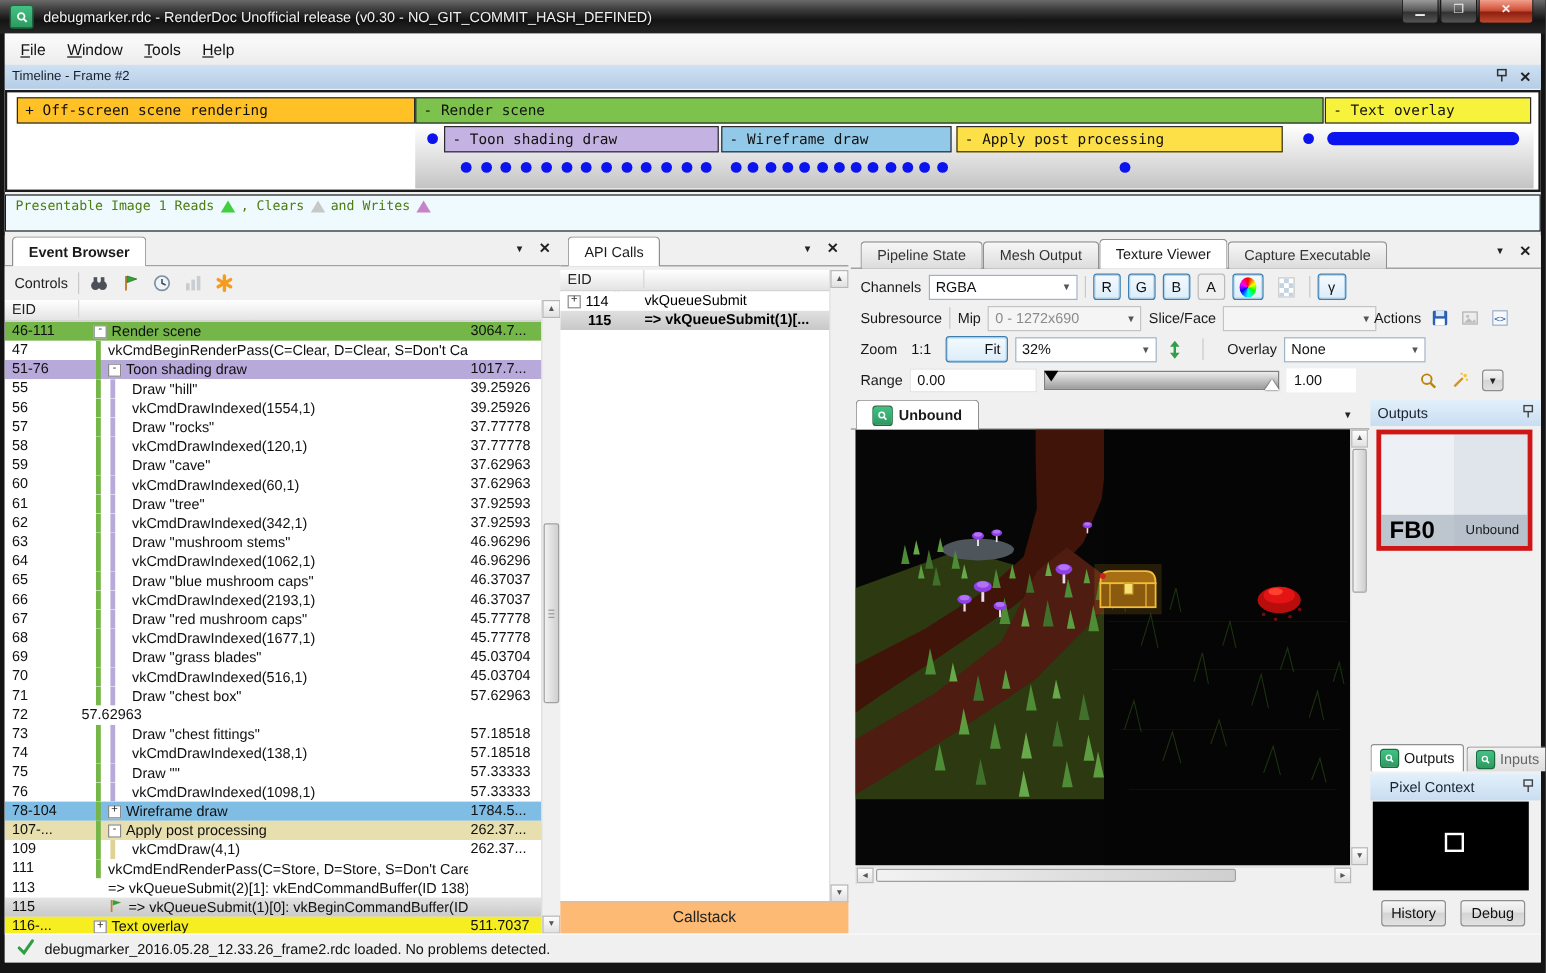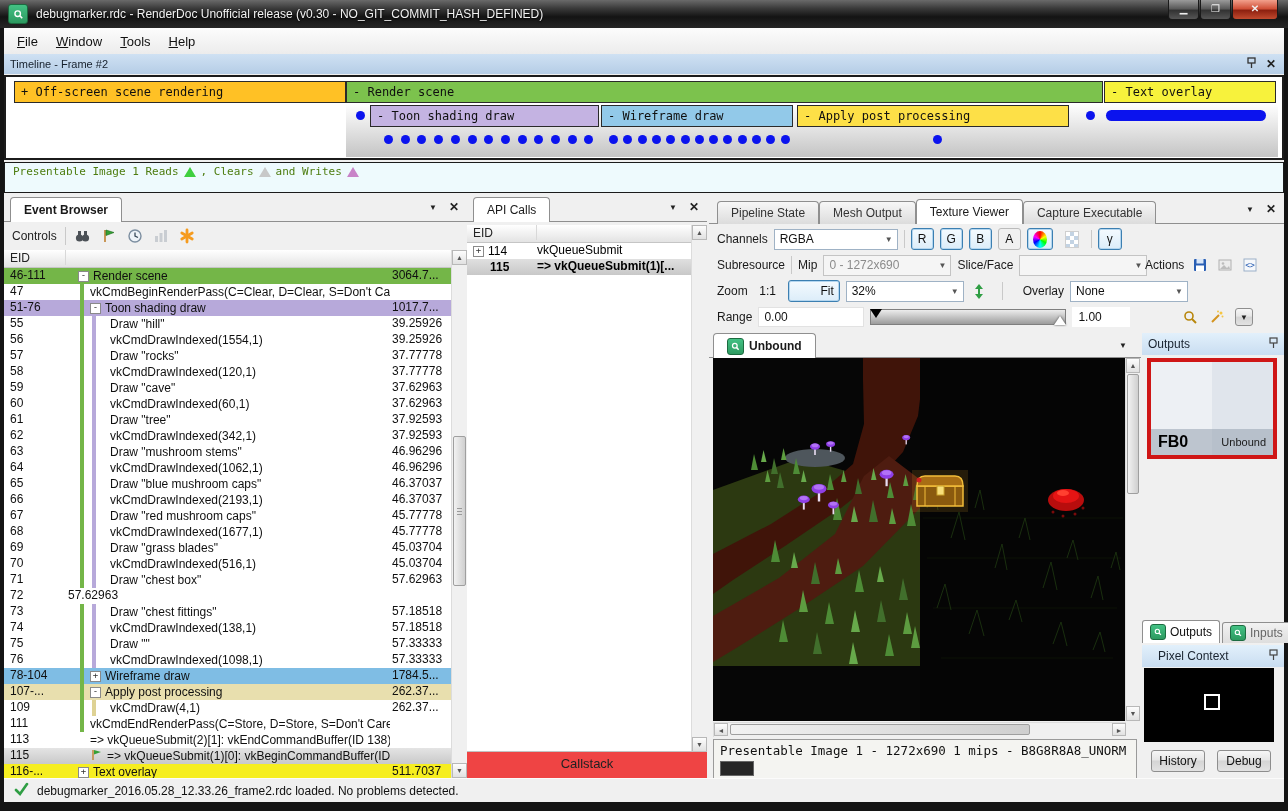--- a/index.html
+++ b/index.html
@@ -93,21 +93,21 @@
   .sb-grip{position:absolute;left:3px;right:3px;top:50%;height:1px;background:#9a9a9a;box-shadow:0 -3px 0 #9a9a9a,0 3px 0 #9a9a9a;}
   
   #api{left:467px;top:196px;width:240px;height:582px;}
   #api .grid-head{top:29px;width:224px;}
   #api-rows{position:absolute;left:0;top:47px;width:224px;background:#fff;}
   #api-white{position:absolute;left:0;top:47px;width:224px;bottom:26px;background:#fff;border-bottom:1px solid #c9c9c9;}
   .arow{display:flex;height:16px;font-size:12px;line-height:15px;position:relative;z-index:2;background:#fff;}
   .arow.sel{background:linear-gradient(#e0e0e0,#c8c8c8);font-weight:bold;}
   .a-eid{width:70px;flex:none;padding-left:6px;box-sizing:border-box;display:flex;align-items:center;gap:4px;}
   .a-call{flex:1;white-space:nowrap;overflow:hidden;}
-  .callstack-bar{position:absolute;left:0;bottom:0;width:100%;height:26px;background:#ef4444;
+  .callstack-bar{position:absolute;left:0;bottom:0;width:100%;height:26px;background:#fdba74;
     border-top:1px solid #c2c2c2;text-align:center;font-size:13px;color:#222;line-height:24px;}
   
   #tv{left:709px;top:196px;width:575px;height:582px;}
   #tv-tabs{position:absolute;left:0;top:0;right:0;height:28px;display:flex;align-items:flex-end;padding-left:8px;}
   .tv-row{position:absolute;left:0;width:100%;height:26px;display:flex;align-items:center;gap:6px;
     padding-left:8px;box-sizing:border-box;font-size:12px;color:#1a1a1a;}
   .combo{height:21px;background:#fff;border:1px solid #9fb2c5;display:flex;align-items:center;
     padding-left:5px;box-sizing:border-box;font-size:12px;color:#111;position:relative;}
   .combo .carr{position:absolute;right:4px;font-size:8px;color:#555;}
   .combo.dis{background:#f5f5f5;color:#8b8b8b;border-color:#c4c4c4;}
@@ -137,21 +137,21 @@
     border:1px solid #9a9a9a;box-sizing:border-box;font-family:"DejaVu Sans Mono",monospace;font-size:12.5px;color:#111;}
   .tex-status .swatch{position:absolute;left:6px;top:21px;width:32px;height:13px;background:#262626;border:1px solid #666;}
   
   .side-head{position:absolute;left:433px;width:142px;height:22px;background:linear-gradient(#e2f0fb,#c9ddf1);
     display:flex;align-items:center;padding-left:6px;box-sizing:border-box;font-size:12px;color:#1a2430;}
   .side-head .pin{position:absolute;right:6px;}
   #fb-thumb{position:absolute;left:438px;top:162px;width:122px;height:93px;border:4px solid #cf1616;
     background:linear-gradient(90deg,#edf0f4 50%,#e0e5ec 50%);box-sizing:content-box;}
   #fb-strip{position:absolute;left:0;bottom:0;width:100%;height:26px;background:rgba(150,162,176,.55);
     display:flex;align-items:center;justify-content:space-between;padding:0 7px;box-sizing:border-box;}
-  #fb-strip .fbname{font-weight:bold;font-size:16px;color:#000;}
+  #fb-strip .fbname{font-weight:bold;font-size:20px;color:#000;}
   #fb-strip .fbstat{font-size:11px;color:#1a1a1a;}
   .mini-tabs{position:absolute;left:433px;top:424px;width:142px;height:23px;display:flex;align-items:flex-end;gap:2px;}
   .mtab{display:inline-flex;align-items:center;gap:4px;height:22px;padding:0 7px;font-size:12px;
     background:#fff;border:1px solid #8f8f8f;border-bottom:none;border-radius:3px 3px 0 0;color:#111;}
   .mtab.inactive{background:linear-gradient(#f2f2f2,#dedede);height:20px;color:#666;}
   #pc-box{position:absolute;left:435px;top:472px;width:130px;height:74px;background:#000;}
   #pc-sq{position:absolute;left:60px;top:26px;width:12px;height:12px;border:2px solid #fff;}
   .pbtn{position:absolute;top:554px;width:54px;height:22px;}
   
   .statusbar{left:4px;top:778px;width:1280px;height:24px;background:#f0f0f0;display:flex;align-items:center;
@@ -1002,24 +1002,20 @@
     <div class="sb" id="tex-vsb">
       <div class="sb-btn" style="top:0;">▲</div>
       <div class="sb-thumb" style="top:16px;height:120px;"></div>
       <div class="sb-btn" style="bottom:0;">▼</div>
     </div>
     <div class="sb" id="tex-hsb">
       <div class="sb-btn" style="left:0;top:0;width:14px;height:13px;">◄</div>
       <div class="sb-thumb" style="left:16px;top:1px;right:auto;width:300px;height:11px;"></div>
       <div class="sb-btn" style="left:auto;right:0;top:0;width:14px;height:13px;">►</div>
     </div>
-    <div class="tex-status">
-      <div style="padding:3px 0 0 6px;">Presentable Image 1 - 1272x690 1 mips - B8G8R8A8_UNORM</div>
-      <div class="swatch"></div>
-    </div>
 
     <div class="side-head" style="top:137px;">
       <span>Outputs</span>
       <span class="pin"><svg width="9" height="12">
             <rect x="1" y="1" width="7" height="5" fill="none" stroke="#444" stroke-width="1.2"></rect>
             <line x1="4.5" y1="6" x2="4.5" y2="11" stroke="#444" stroke-width="1.2"></line>
           </svg></span>
     </div>
     <div id="fb-thumb">
       <div id="fb-strip">

